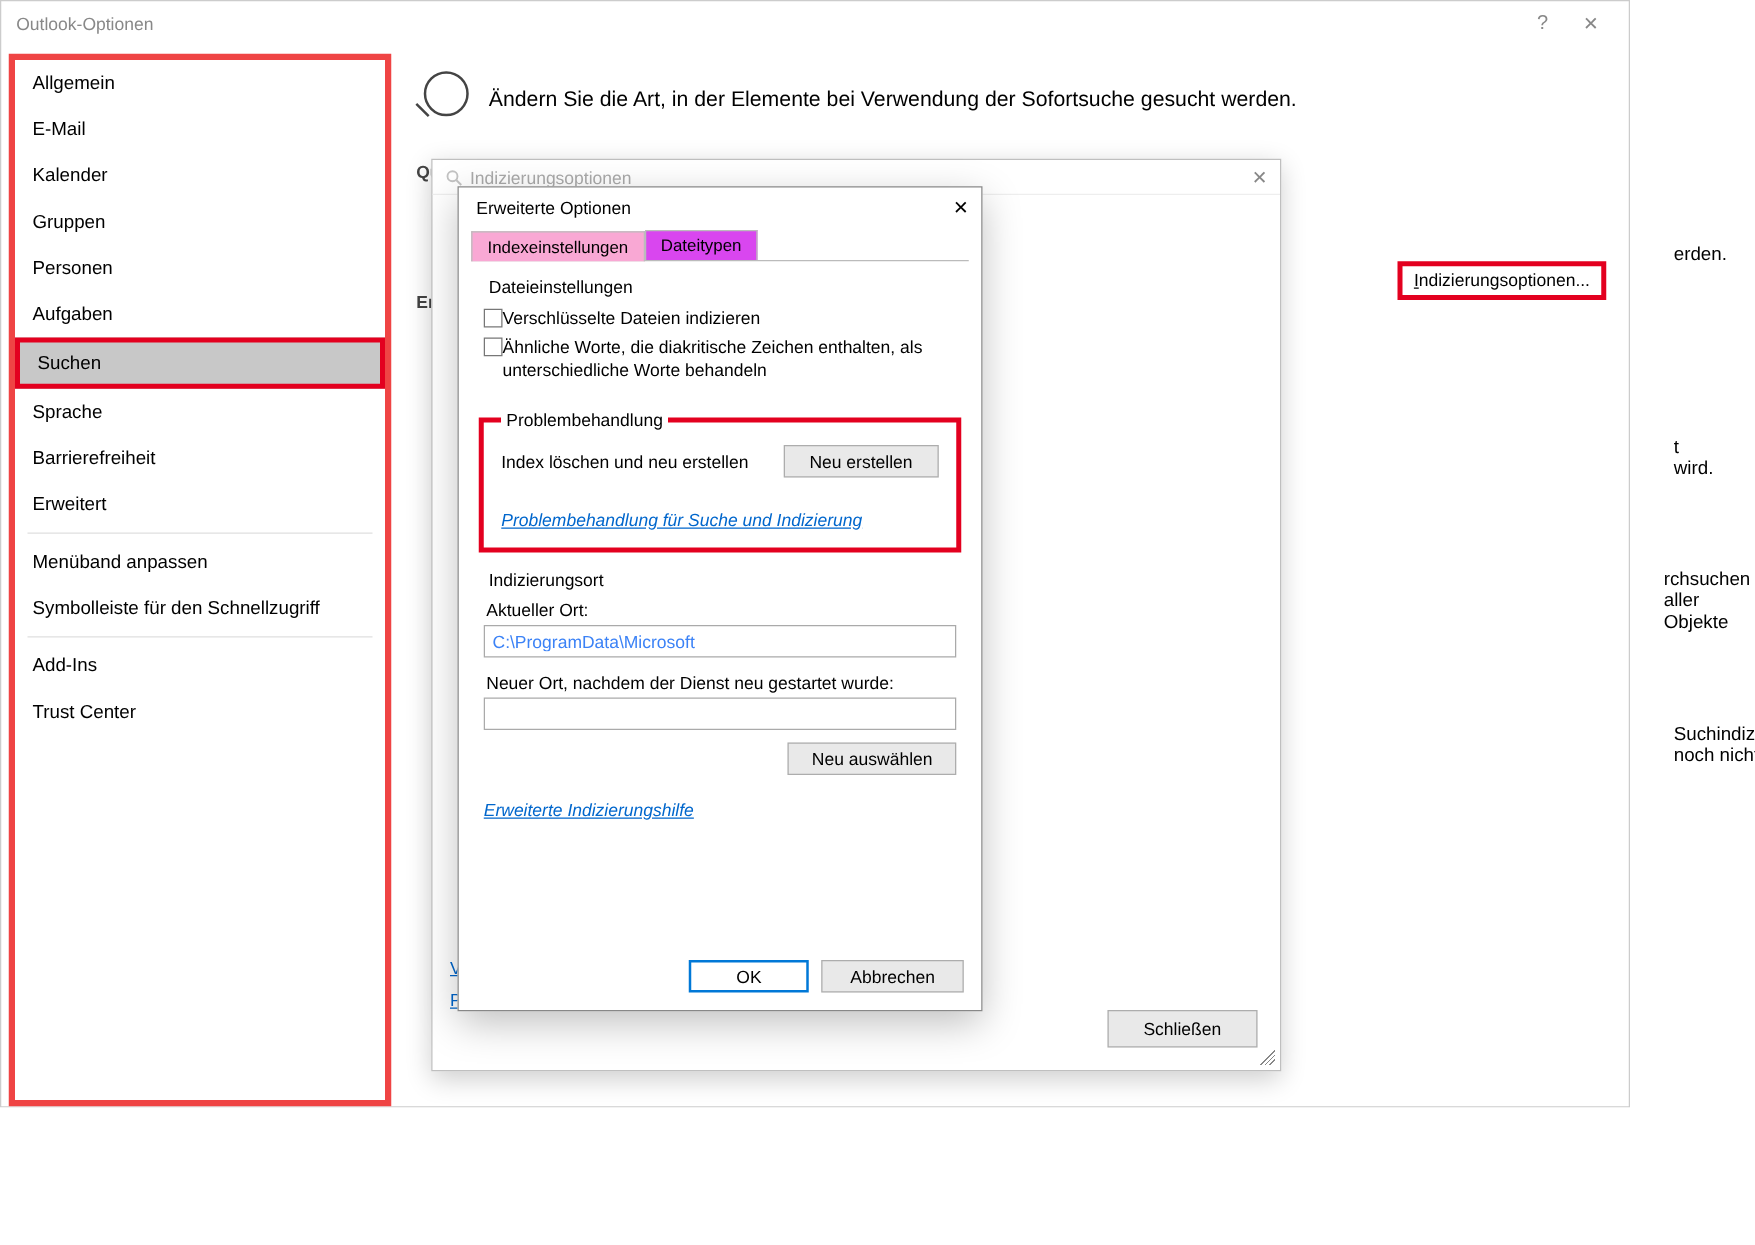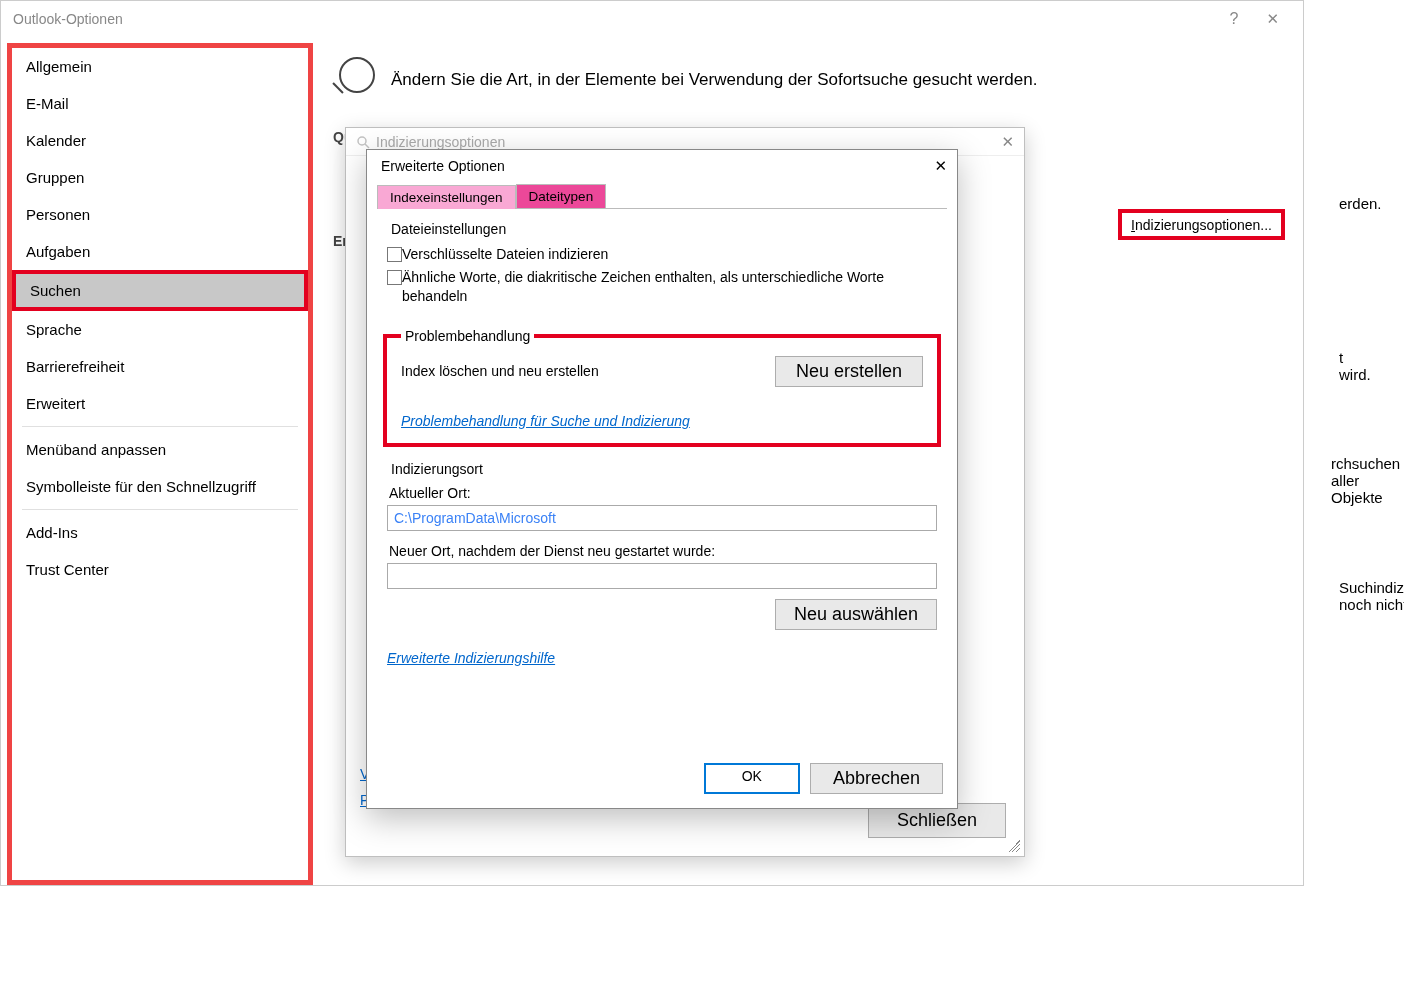--- a/index.html
+++ b/index.html
@@ -64,45 +64,45 @@
   .modal-bg .tb {
     height: 28px; display: flex; align-items: center; padding: 0 10px; color:#888; border-bottom:1px solid #eee;
     justify-content: space-between;
   }
   .modal-bg .tb svg { opacity: .5; }
   .modal-bg-content { padding: 10px 14px; font-size:14px; color:#333; }
   .modal-bg-link { color:#0066cc; text-decoration: underline; cursor: pointer; font-size:14px; }
   .modal-bg .close-row { position:absolute; bottom: 18px; right: 18px; }
   .btn {
     background: #e9e9e9; border: 1px solid #adadad; padding: 4px 20px; cursor: default;
-    font-size: 18px; color: #000;
+    font-size: 14px; color: #000;
   }
   .resize-grip {
     position:absolute; right:4px; bottom:4px; width:12px; height:12px;
     background:
       linear-gradient(135deg, transparent 0 50%, #888 50% 55%, transparent 55% 65%, #888 65% 70%, transparent 70% 80%, #888 80% 85%, transparent 85%);
   }
 
   
   .modal-fg {
-    position: absolute; left: 365px; top: 148px; width: 592px; height: 660px;
+    position: absolute; left: 365px; top: 148px; width: 420px; height: 660px;
     border: 1px solid #888; background: #fff;
     box-shadow: 0 10px 30px rgba(0,0,0,.25);
     z-index: 5;
   }
   .modal-fg .tb {
     height: 32px; display: flex; align-items: center; justify-content: space-between;
     padding: 0 10px 0 14px; font-size: 14px; color: #000;
   }
   .close-x2 { font-size: 15px; color:#000; font-weight:300; }
 
   .tabs { display: flex; border-bottom: 1px solid #bbb; margin: 2px 10px 0 10px; }
   .tab {
     padding: 4px 12px; border: 1px solid #bbb; border-bottom: none;
-    background: #ec4899; font-size: 13.5px; color:#000; margin-right: 0px;
+    background: #d946ef; font-size: 13.5px; color:#000; margin-right: 0px;
   }
   .tab.active { background: #f9a8d4; position: relative; top: 1px; }
   .tab-body { padding: 12px 16px 10px 16px; }
 
   fieldset {
     border: 1px solid #bbb; margin: 10px 0 0 0; padding: 12px 14px 14px 14px;
   }
   legend { font-size: 14px; padding: 0 4px; color:#000; }
   .chk-row { display:flex; align-items:flex-start; gap: 0; margin: 4px 0; }
   .chk { width:15px; height:15px; border:1px solid #777; margin-top:2px; flex-shrink:0; background:#fff; }

